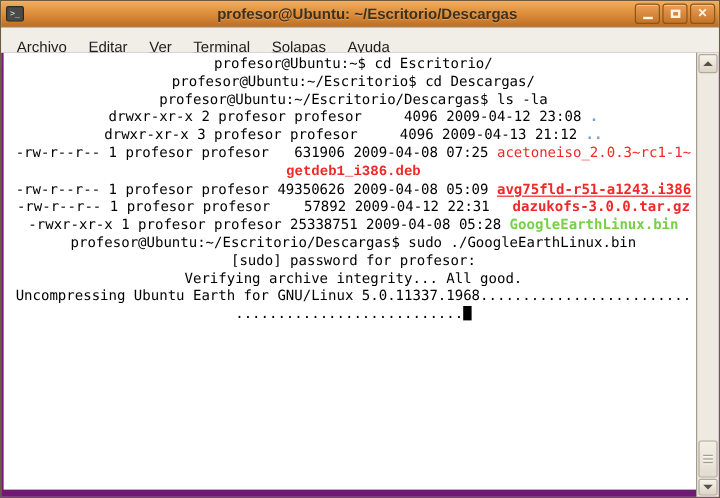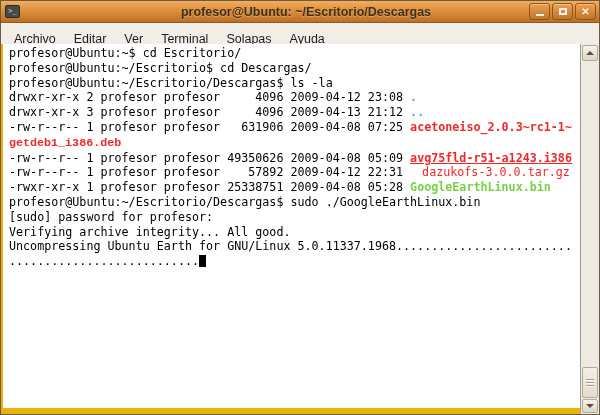--- a/index.html
+++ b/index.html
@@ -48,21 +48,21 @@
     background:#f1eee8; border-bottom:1px solid #e0dbd1;
     display:flex; align-items:center; padding-left:4px;
   }
   .menu-item {
     padding:2px 9px; font-size:12.5px; color:#1d1d1d; cursor:default;
   }
   .menu-item u { text-decoration:underline; }
   
   .term-wrap {
     position:absolute; top:43px; left:0; right:0; bottom:0;
-    display:flex; background:#eab308;
+    display:flex; background:#701a75;text-align:center;
   }
   .terminal {
     flex:1; background:#ffffff; overflow:hidden;
     margin:0 0 6px 2px;
     padding:2px 0 0 6px;
     font-family:"DejaVu Sans Mono", monospace;
     font-size:11.7px; line-height:14.8px; color:#000;
     cursor:text;
   }
   .term-line { white-space:pre; }
@@ -129,24 +129,24 @@
       <div class="menu-item">A<u>y</u>uda</div>
     </div>
 
   <div class="term-wrap">
     <div class="terminal" id="terminal">
         <div class="term-line"><span>profesor@Ubuntu:~$ cd Escritorio/</span></div>
         <div class="term-line"><span>profesor@Ubuntu:~/Escritorio$ cd Descargas/</span></div>
         <div class="term-line"><span>profesor@Ubuntu:~/Escritorio/Descargas$ ls -la</span></div>
         <div class="term-line"><span>drwxr-xr-x 2 profesor profesor     4096 2009-04-12 23:08 </span><span style="color: rgb(114, 159, 207); font-weight: bold;">.</span></div>
         <div class="term-line"><span>drwxr-xr-x 3 profesor profesor     4096 2009-04-13 21:12 </span><span style="color: rgb(114, 159, 207); font-weight: bold;">..</span></div>
-        <div class="term-line"><span>-rw-r--r-- 1 profesor profesor   631906 2009-04-08 07:25 </span><span style="color: rgb(239, 41, 41); font-weight: bold;">acetoneiso_2.0.3~rc1-1~</span></div>
+        <div class="term-line"><span>-rw-r--r-- 1 profesor profesor   631906 2009-04-08 07:25 </span><span style="color: rgb(239, 41, 41); font-weight: normal;">acetoneiso_2.0.3~rc1-1~</span></div>
         <div class="term-line"><span style="color: rgb(239, 41, 41); font-weight: bold; font-family: Liberation Mono, monospace;">getdeb1_i386.deb</span></div>
         <div class="term-line"><span>-rw-r--r-- 1 profesor profesor 49350626 2009-04-08 05:09 </span><span style="color: rgb(239, 41, 41); font-weight: bold; text-decoration: underline;">avg75fld-r51-a1243.i386</span></div>
-        <div class="term-line"><span>-rw-r--r-- 1 profesor profesor    57892 2009-04-12 22:31 </span><span style="color: rgb(239, 41, 41); font-weight: normal; margin-left: 12px;">dazukofs-3.0.0.tar.gz</span></div>
+        <div class="term-line"><span>-rw-r--r-- 1 profesor profesor    57892 2009-04-12 22:31 </span><span style="color: rgb(239, 41, 41); font-weight: bold; margin-left: 12px;">dazukofs-3.0.0.tar.gz</span></div>
         <div class="term-line"><span>-rwxr-xr-x 1 profesor profesor 25338751 2009-04-08 05:28 </span><span style="color: rgb(119, 209, 71); font-weight: bold;">GoogleEarthLinux.bin</span></div>
         <div class="term-line"><span>profesor@Ubuntu:~/Escritorio/Descargas$ sudo ./GoogleEarthLinux.bin</span></div>
         <div class="term-line"><span>[sudo] password for profesor:</span></div>
         <div class="term-line"><span>Verifying archive integrity... All good.</span></div>
         <div class="term-line"><span>Uncompressing Ubuntu Earth for GNU/Linux 5.0.11337.1968.........................</span></div>
         <div class="term-line"><span>...........................</span><span class="cursor"></span></div>
       </div>
     <div class="scrollbar">
       <div class="sb-btn up">
           <span class="arr-up"></span>

